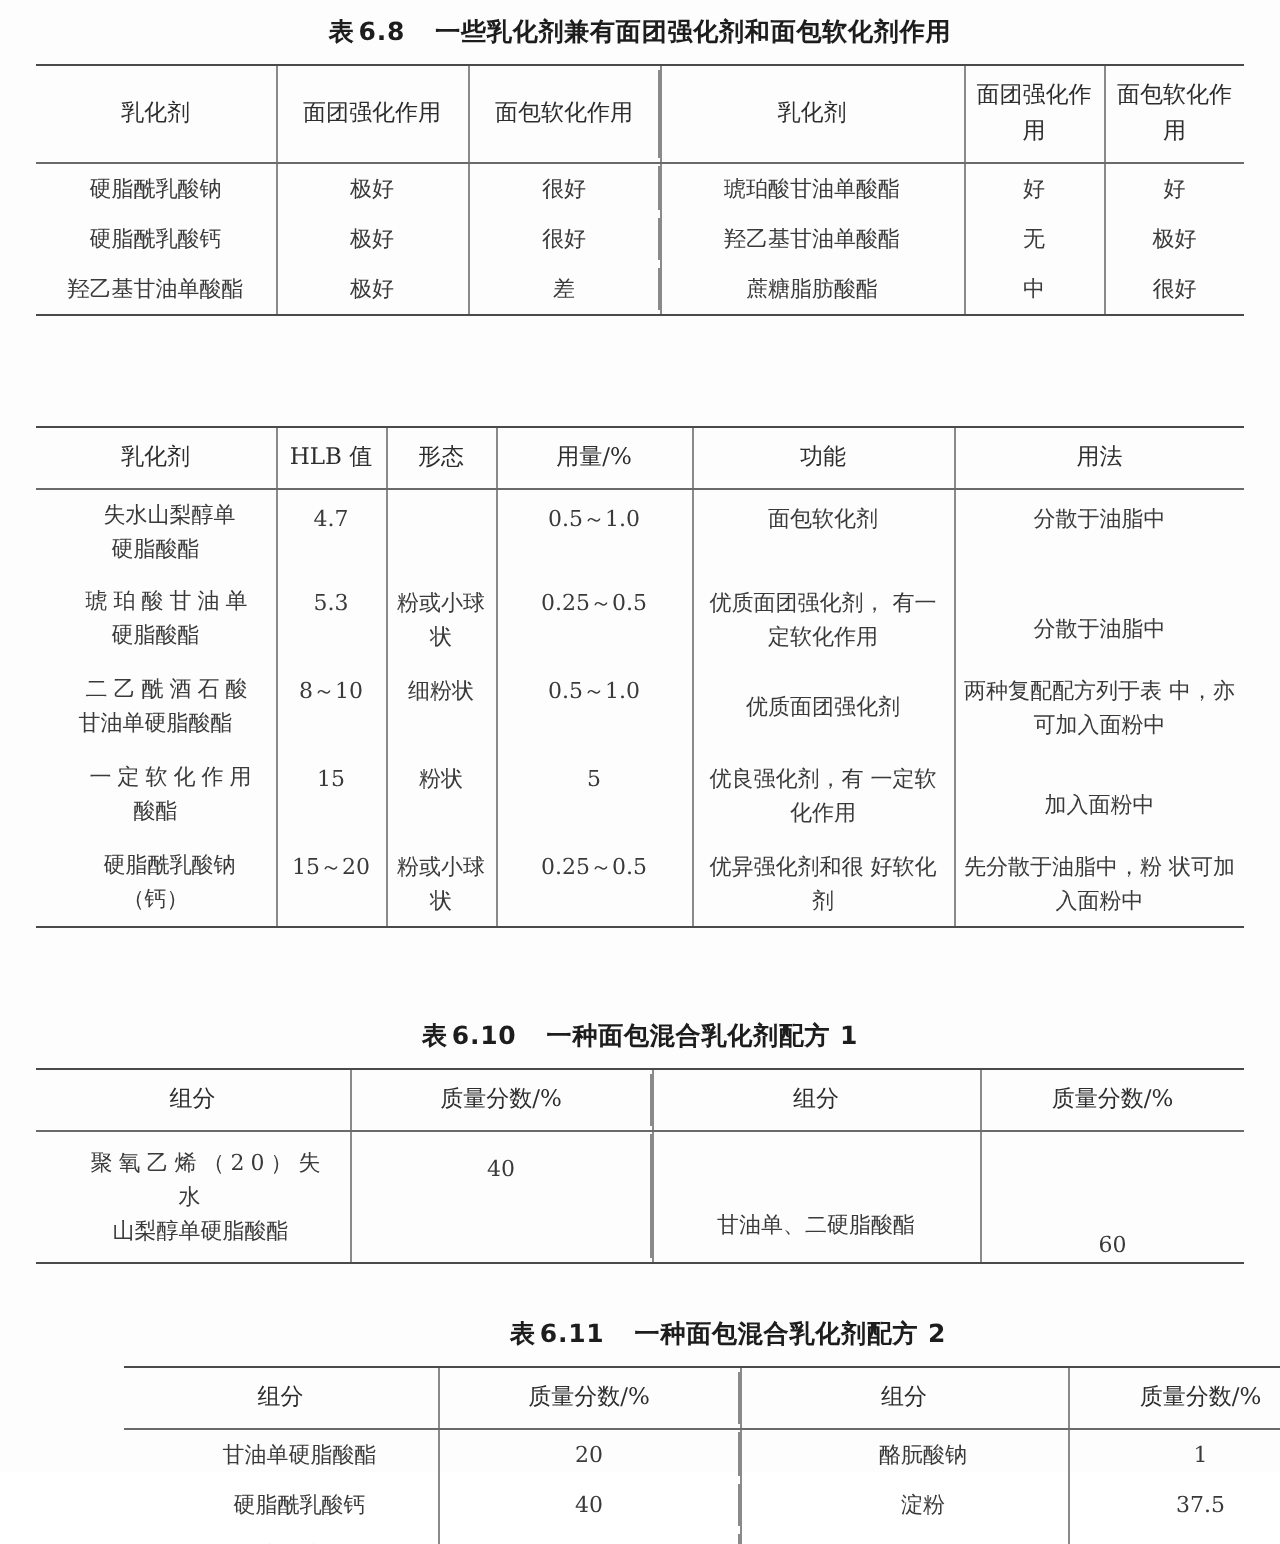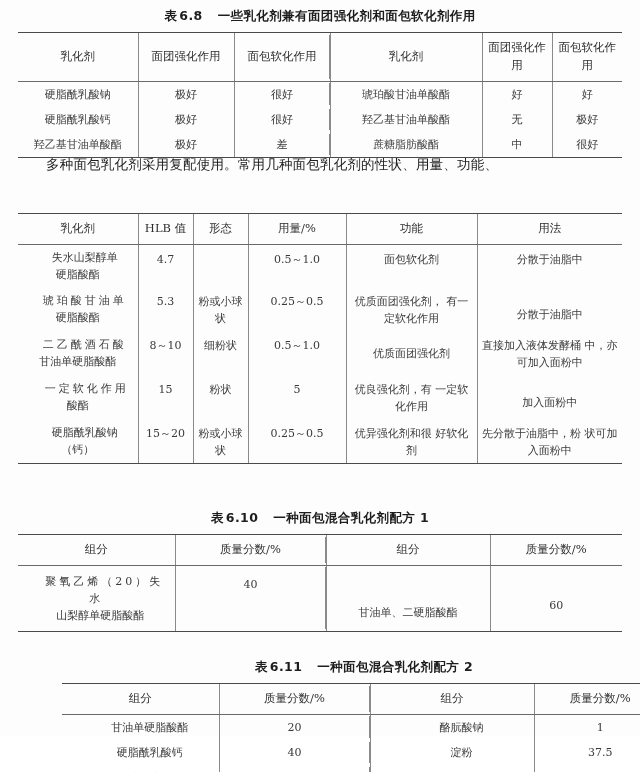--- a/index.html
+++ b/index.html
@@ -158,21 +158,21 @@
           <td class="vr-double">蔗糖脂肪酸酯</td>
           <td class="vr">中</td>
           <td class="vr">很好</td>
         </tr>
       </tbody>
     </table>
   </div>
 
   <div class="block" style="top:152px;">
     <p class="para">
-      <span class="indent"></span><span>多种面包乳化剂采用复配使用。常用几种面包乳化剂的性状、用量、功能、</span><br>
+      <span class="indent"></span><br>
     </p>
   </div>
 
   <div class="block" style="top:206px;">
 
     <table class="doc" style="margin-top:7px;">
       <colgroup>
         <col style="width:120px">
           <col style="width:55px">
           <col style="width:55px">
@@ -240,21 +240,21 @@
             </span>
           </td>
           <td class="vr" style="vertical-align:top;padding-top:6px;">8～10</td>
           <td class="vr" style="vertical-align:top;padding-top:6px;">细粉状</td>
           <td class="vr" style="vertical-align:top;padding-top:6px;">0.5～1.0</td>
           <td class="vr">
             <span class="l1">优质面团强化剂</span>
             <span class="l2"></span>
           </td>
           <td class="vr pad-left" style="vertical-align:top;padding-top:6px;">
-            <span class="l1">直接加入液体发酵桶</span>
+            <span class="l1">两种复配配方列于表</span>
             <span class="l2">中，亦可加入面粉中</span>
           </td>
         </tr>
 
         <tr>
           <td class="pad-left">
             <span class="cellwrap">
               <span class="l1 sp" style="padding-left:18px;">一定软化作用</span>
               <span class="l2">酸酯</span>
             </span>
@@ -316,21 +316,21 @@
         </tr>
       </thead>
       <tbody>
         <tr>
           <td style="padding:7px 6px;">
             <span class="l1 sp" style="padding-left:16px;">聚氧乙烯（20）失水</span>
             <span class="l2" style="display:block;text-align:center;padding-left:8px;">山梨醇单硬脂酸酯</span>
           </td>
           <td class="vr" style="vertical-align:top;padding-top:10px;">40</td>
           <td class="vr-double" style="vertical-align:bottom;padding-bottom:10px;">甘油单、二硬脂酸酯</td>
-          <td class="vr" style="vertical-align:bottom;padding-bottom:17px;">60</td>
+          <td class="vr" style="vertical-align:bottom;padding-bottom:0;">60</td>
         </tr>
       </tbody>
     </table>
   </div>
 
   <div class="block" style="top:659px;padding-left:44px;">
     <div class="tbl-title">
       <span>表</span><span class="num">6.11</span><span class="sep"></span><span>一种面包混合乳化剂配方 2</span>
     </div>
 

